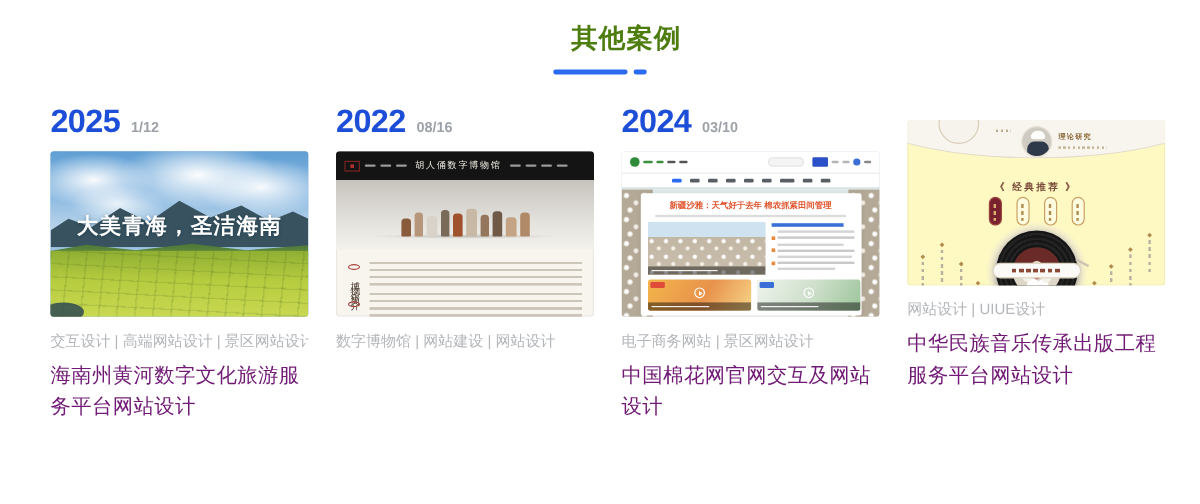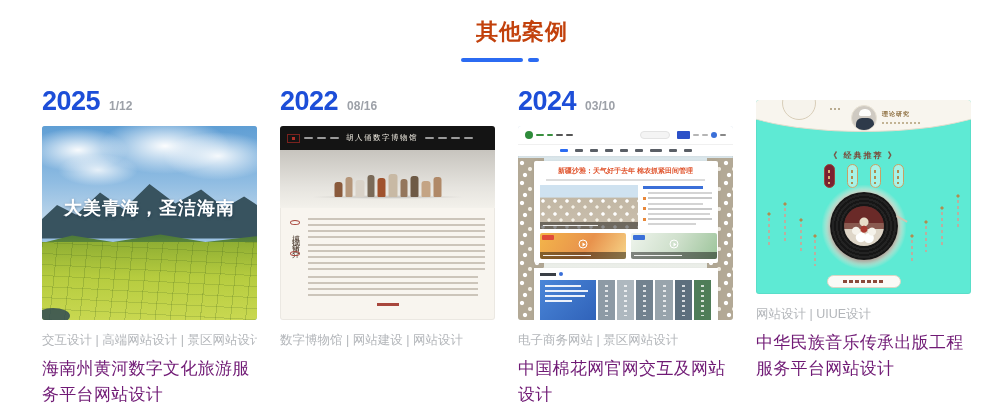--- a/index.html
+++ b/index.html
@@ -6,33 +6,33 @@
   * { box-sizing:border-box; margin:0; padding:0; }
   html,body { width:1000px; height:420px; }
   body {
     background:#ffffff;
     font-family:"Liberation Sans", sans-serif;
     overflow:hidden;
     position:relative;
   }
   
   .section-header { text-align:center; padding-top:17px; }
-  .section-title { font-size:22px; font-weight:bold; color:#c2410c; letter-spacing:1px;margin-left:44px; }
+  .section-title { font-size:22px; font-weight:bold; color:#4d7c0f; letter-spacing:1px;margin-left:44px; }
   .underline { margin:11px auto 0; width:78px; display:flex; align-items:center; gap:5px; }
   .underline .bar-long { width:62px; height:4px; border-radius:2px; background:var(--accent); }
   .underline .bar-short { width:11px; height:4px; border-radius:2px; background:var(--accent); }
 
   
   .cards { display:flex; gap:23px; padding-left:42px; margin-top:24px; }
   .card { width:215px; cursor:pointer; }
   .card-head { display:flex; align-items:baseline; gap:9px; }
   .year { font-size:27px; font-weight:bold; color:#1d4ed8; letter-spacing:-.5px; }
   .date { font-size:12px; font-weight:bold; color:#9da1a8; }
   .thumb {
-    margin-top:9px; width:215px; height:194px; border-radius:3px;
+    margin-top:9px; width:215px; height:138px; border-radius:3px;
     position:relative; overflow:hidden;
     box-shadow:inset 0 0 0 1px rgba(0,0,0,.05);
   }
   .tags { margin-top:12px; font-size:12.5px; color:#b3b6ba; white-space:nowrap; overflow:hidden; }
   .card-title { margin-top:7px; font-size:17px; color:#701a75; line-height:1.55; letter-spacing:.3px; }
   .dash { width:9px; height:2px; background:#9a9a9a; border-radius:1px; flex:none; }
 
   
   .t1 { background:#9cc3e4; }
   .t1-sky { position:absolute; left:0; right:0; top:0; height:52%;
@@ -133,21 +133,21 @@
   .t3-label i { width:16px; height:3px; background:#3a3f46; }
   .t3-label u { width:4px; height:4px; border-radius:50%; background:#3a6fd8; }
   .t3-strips { display:flex; gap:2px; margin-top:4px; height:44px; }
   .t3-bluepanel { width:56px; flex:none; background:linear-gradient(135deg,#4a86d8,#2f61b8); padding:5px 5px; }
   .t3-bluepanel i { display:block; height:2px; background:rgba(255,255,255,.9); margin-bottom:3px; }
   .t3-strip { flex:1; }
   .t3-strip::after { content:""; display:block; width:3px; height:70%; margin:5px auto 0;
     background:repeating-linear-gradient(180deg, rgba(255,255,255,.75) 0 2px, transparent 2px 5px); }
 
   
-  .t4 { background:#5eead4;margin-top:14px; }
+  .t4 { background:#fef9c3;margin-top:14px; }
   .t4-arc { position:absolute; top:-46px; left:-18%; width:136%; height:78px; border-radius:50%;
     background:#f8f5ee; border-bottom:1px solid #e3dccc; }
   .t4-orncircle { position:absolute; top:-14px; left:26px; width:34px; height:34px;
     border:1px solid #d8cdb8; border-radius:50%; background:#f6f3ec; }
   .t4-dots { position:absolute; top:8px; left:74px; width:12px; height:2px;
     background:repeating-linear-gradient(90deg,#b9ab90 0 2px, transparent 2px 4px); }
   .t4-person { position:absolute; top:5px; left:95px; display:flex; }
   .t4-avatar { width:26px; height:26px; border-radius:50%; overflow:hidden; position:relative;
     background:#cfcac2; border:1px solid #e8e2d4; flex:none; }
   .t4-cap { position:absolute; top:3px; left:7px; width:12px; height:7px; background:#fdfdfb; border-radius:6px 6px 2px 2px; }

